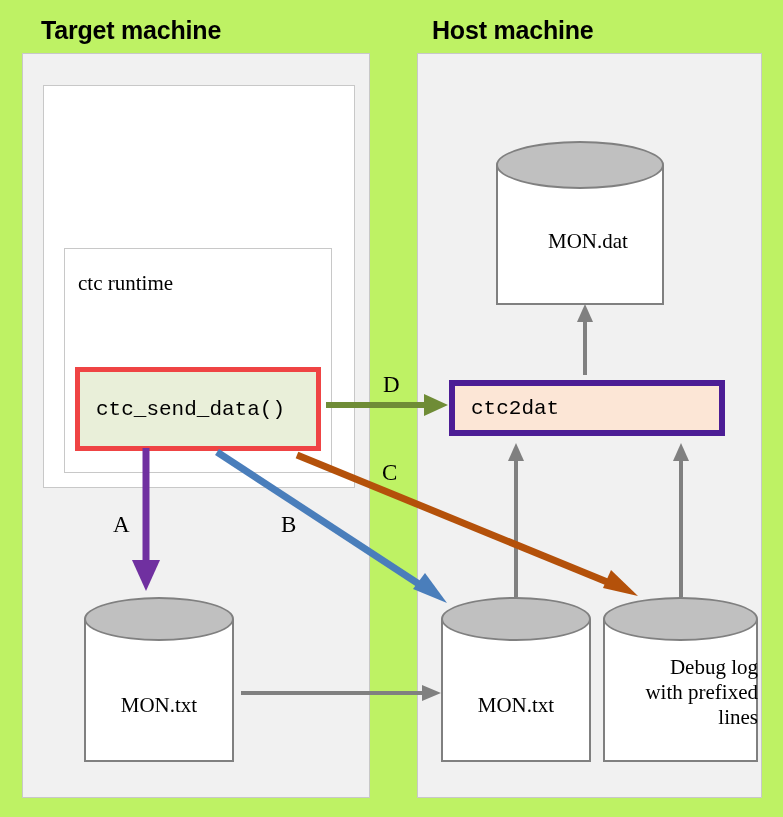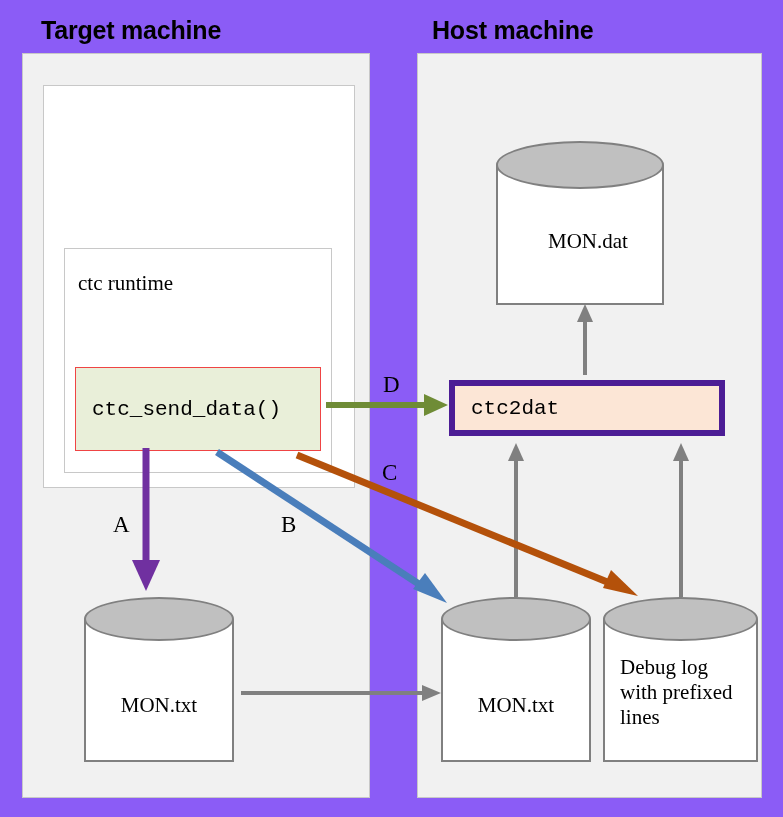--- a/index.html
+++ b/index.html
@@ -5,21 +5,21 @@
 <style>
   html, body {
     margin: 0;
     padding: 0;
     background: #ffffff;
   }
   #canvas {
     position: relative;
     width: 783px;
     height: 817px;
-    background: #8b5cf6;
+    background: #bef264;
     font-family: "Liberation Serif", "DejaVu Serif", serif;
     overflow: hidden;
   }
 
   
   .group-title {
     position: absolute;
     font-family: "Liberation Sans", "DejaVu Sans", sans-serif;
     font-weight: bold;
     font-size: 25px;
@@ -67,21 +67,21 @@
     font-family: "Liberation Mono", "DejaVu Sans Mono", monospace;
     font-size: 21px;
     color: #000000;
     display: flex;
     align-items: center;
     padding-left: 16px;
   }
   #box-send-data {
     left: 75px; top: 367px; width: 246px; height: 84px;
     background: #e9efd9;
-    border: 1px solid #ef4444;
+    border: 5px solid #ef4444;
   }
   #box-ctc2dat {
     left: 449px; top: 380px; width: 276px; height: 56px;
     background: #fce6d6;
     border: 6px solid #4c1d95;
   }
 
   
   .cylinder {
     position: absolute;
@@ -106,21 +106,21 @@
     position: absolute;
     left: 0;
     width: 100%;
     text-align: center;
     font-size: 21px;
     line-height: 25px;
     color: #000000;
     white-space: pre-line;
   }
   .cyl-label.left-align {
-    text-align: left;
+    text-align: right;
     padding-left: 17px;
     box-sizing: border-box;
   }
 
   
   #cyl-mondat           { left: 496px; top: 141px; width: 168px; height: 164px; padding-left: 16px; }
   #cyl-mondat .cyl-body { top: 24px; width: 168px; height: 140px; }
   #cyl-mondat .cyl-top  { width: 168px; height: 48px; }
   #cyl-mondat .cyl-label{ top: 88px; }
 

